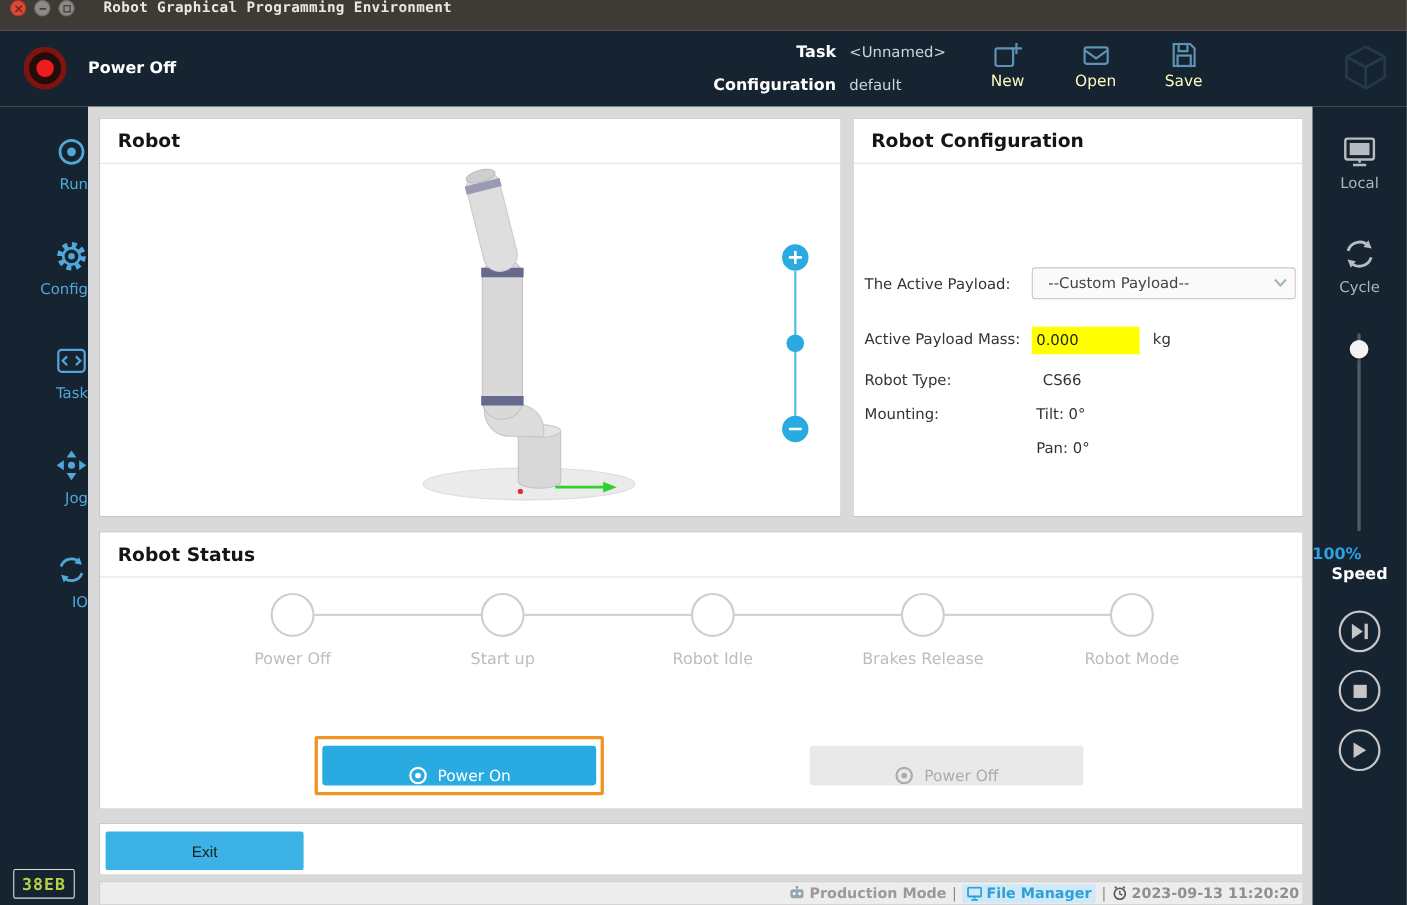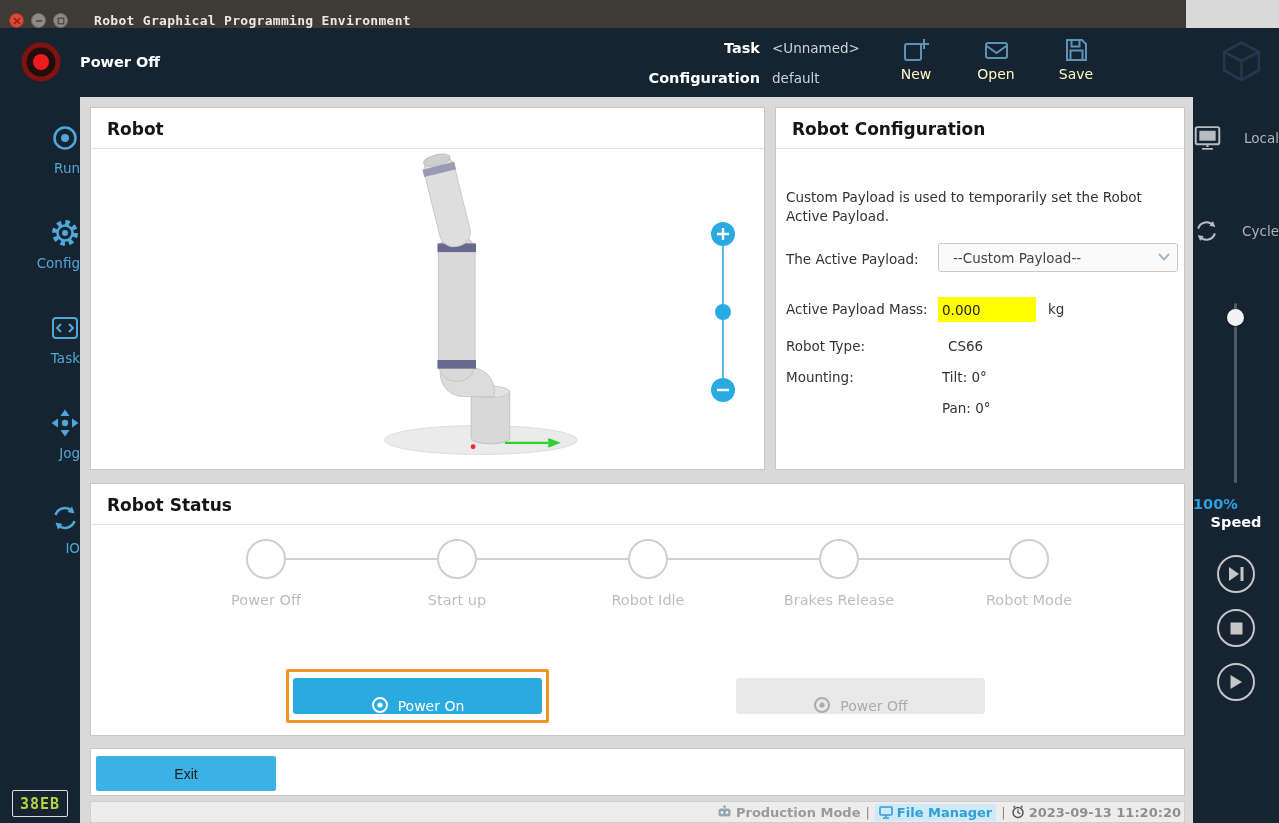--- a/index.html
+++ b/index.html
@@ -1,20 +1,20 @@
 <!DOCTYPE html>
 <html><head>
 <meta charset="utf-8">
 <style>
   *{margin:0;padding:0;box-sizing:border-box;}
   html,body{width:1279px;height:823px;}
   body{position:relative;overflow:hidden;background:#d9d9d9;font-family:"DejaVu Sans","Liberation Sans",sans-serif;}
 
   
-  .titlebar{position:absolute;left:0;top:0;width:1186px;height:28px;background:#3e3a36;display:flex;align-items:flex-end;}
+  .titlebar{position:absolute;left:0;top:0;width:1279px;height:28px;background:#3e3a36;display:flex;align-items:flex-start;}
   .winbtns{display:flex;gap:7px;margin-left:9px;}
   .winbtn{width:15px;height:15px;border-radius:50%;display:flex;align-items:center;justify-content:center;cursor:pointer;}
   .winbtn.close{background:#df4a38;border:1px solid #a93424;}
   .winbtn.gray{background:#8d8a85;border:1px solid #6e6b66;}
   .title-text{margin-left:26px;font-family:"DejaVu Sans Mono","Liberation Mono",monospace;font-weight:bold;font-size:13px;color:#ece7df;letter-spacing:.3px;}
 
   
   .header{position:absolute;left:0;top:28px;width:1279px;height:69px;background:#162330;}
   .power-status{position:absolute;left:80px;top:26px;font-size:14.5px;font-weight:bold;color:#ffffff;}
   .meta{position:absolute;left:600px;top:5px;}
@@ -27,21 +27,21 @@
   .logo{position:absolute;right:14px;top:11px;}
 
   
   .sidebar{position:absolute;left:0;top:97px;width:80px;height:726px;background:#162330;}
   .side-item{position:absolute;left:0;width:80px;display:flex;flex-direction:column;align-items:flex-end;gap:7px;cursor:pointer;}
   .side-item .lbl{font-size:13.5px;color:#4fa8d8;}
   .badge{position:absolute;left:12px;bottom:6px;width:56px;height:27px;border:1px solid #dcdcdc;border-radius:2px;display:flex;align-items:center;justify-content:center;font-family:"DejaVu Sans Mono","Liberation Mono",monospace;font-weight:bold;font-size:15px;color:#b6d244;letter-spacing:1px;}
 
   
   .rightbar{position:absolute;right:0;top:97px;width:86px;height:726px;background:#162330;}
-  .right-item{position:absolute;left:0;width:86px;display:flex;flex-direction:row;align-items:center;gap:22px;cursor:pointer;}
+  .right-item{position:absolute;left:0;width:86px;display:flex;flex-direction:column;align-items:center;gap:6px;cursor:pointer;}
   .right-item .lbl{font-size:13.5px;color:#aeb4ba;}
   .speed-track{position:absolute;left:41px;top:206px;width:3px;height:180px;background:#505b66;border-radius:2px;}
   .speed-handle{position:absolute;left:34px;top:212px;width:17px;height:17px;border-radius:50%;background:#f2f2f2;box-shadow:0 1px 2px rgba(0,0,0,.5);cursor:pointer;}
   .speed-value{position:absolute;left:0;top:399px;width:86px;font-size:14.5px;font-weight:bold;color:#2da0e2;}
   .speed-label{position:absolute;left:0;top:417px;width:86px;text-align:center;font-size:14.5px;font-weight:bold;color:#ffffff;}
   .transport{position:absolute;left:24px;width:38px;height:38px;border:2.5px solid #c6c6c6;border-radius:50%;display:flex;align-items:center;justify-content:center;cursor:pointer;}
   .transport.step{top:458px;} .transport.stop{top:512px;} .transport.play{top:566px;}
 
   
   .main{position:absolute;left:80px;top:97px;width:1113px;height:726px;background:#d9d9d9;}
@@ -272,21 +272,20 @@
     <div class="zoom-handle"></div>
     <div class="zoom-btn zoom-minus">
       <svg width="12" height="12">
           <path d="M0 6 H12" stroke="#fff" stroke-width="2.4"></path>
         </svg>
     </div>
   </div>
 
   <div class="panel config-panel">
     <div class="panel-title">Robot Configuration</div>
-    <div class="config-desc">Custom Payload is used to temporarily set the Robot Active Payload.</div>
 
     <div class="cfg-row" style="top:143px;">
       <span class="cfg-label">The Active Payload:</span>
       <div class="dropdown">
         <span class="dd-text">--Custom Payload--</span>
         <svg class="chev" width="12" height="8" viewBox="0 0 12 8">
           <path d="M1 1 L6 6.5 L11 1" fill="none" stroke="#9fb6c4" stroke-width="2"></path>
         </svg>
       </div>
     </div>

